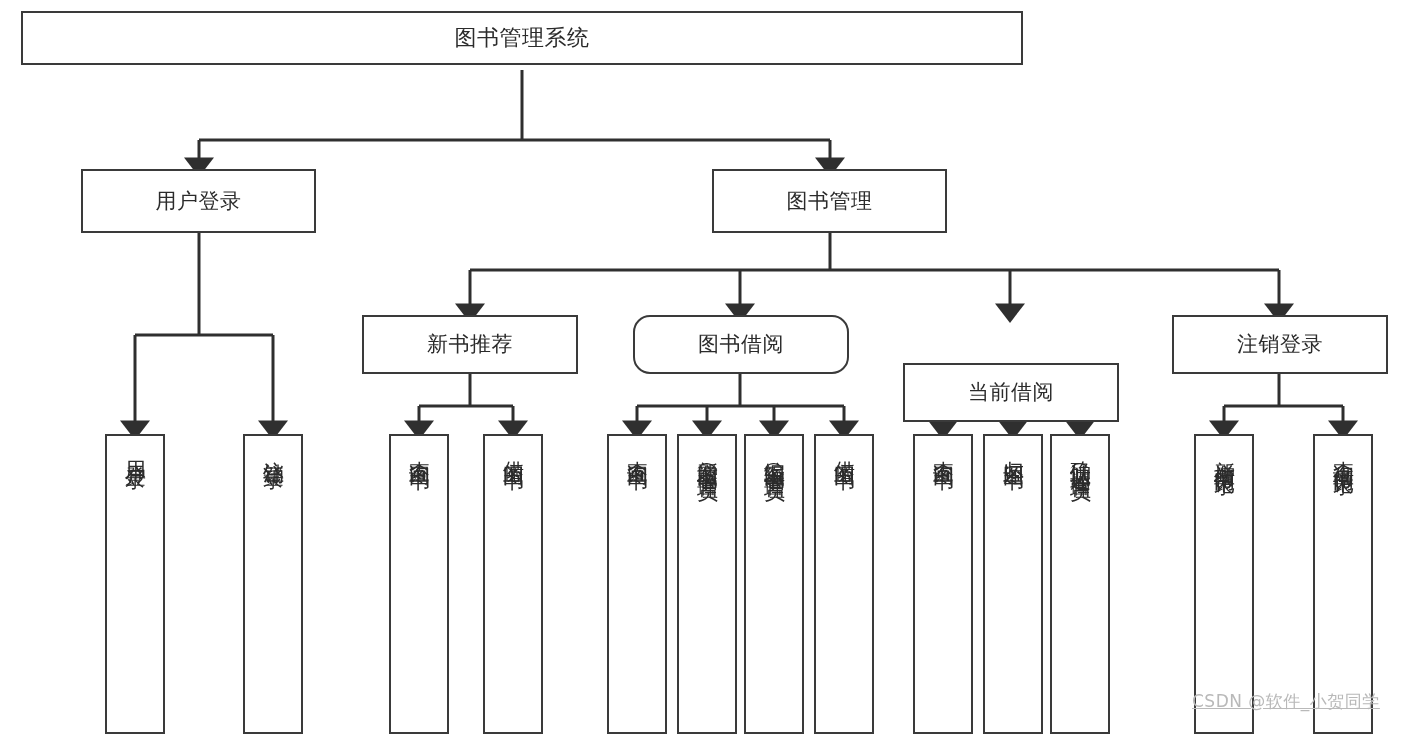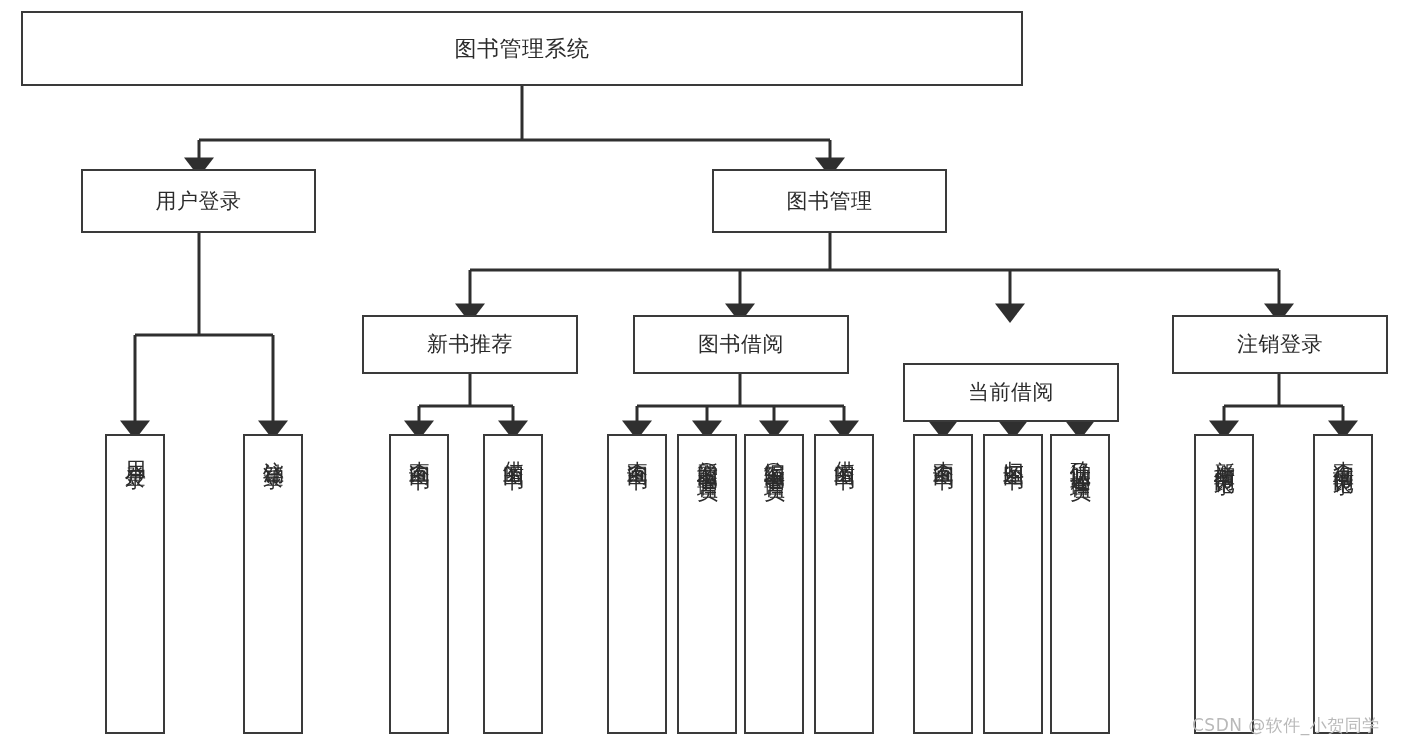--- a/index.html
+++ b/index.html
@@ -118,35 +118,35 @@
       <path d="M1013,406 L1013,427" marker-end="url(#arrowhead)"></path>
       <path d="M1080,406 L1080,427" marker-end="url(#arrowhead)"></path>
 
       <path d="M1279,374 L1279,406"></path>
       <path d="M1224,406 L1343,406"></path>
       <path d="M1224,406 L1224,427" marker-end="url(#arrowhead)"></path>
       <path d="M1343,406 L1343,427" marker-end="url(#arrowhead)"></path>
     </g>
   </svg>
 
-  <div class="node horiz root" style="left:21px; top:11px; width:1002px; height:75px;">
+  <div class="node horiz root" style="left:21px; top:11px; width:1002px; height:54px;">
     <span class="node-label">图书管理系统</span>
   </div>
 
   <div class="node horiz" style="left:81px; top:169px; width:235px; height:64px;">
     <span class="node-label">用户登录</span>
   </div>
   <div class="node horiz" style="left:712px; top:169px; width:235px; height:64px;">
     <span class="node-label">图书管理</span>
   </div>
 
   <div class="node horiz" style="left:362px; top:315px; width:216px; height:59px;">
     <span class="node-label">新书推荐</span>
   </div>
-  <div class="node horiz" style="left:633px; top:315px; width:216px; height:59px;">
+  <div class="node horiz" style="left:633px; top:315px; width:216px; height:59px;border-radius:17px;">
     <span class="node-label">图书借阅</span>
   </div>
   <div class="node horiz" style="left:903px; top:315px; width:216px; height:59px;margin-top:48px;">
     <span class="node-label">当前借阅</span>
   </div>
   <div class="node horiz" style="left:1172px; top:315px; width:216px; height:59px;">
     <span class="node-label">注销登录</span>
   </div>
 
   <div class="node vert" style="left:105px; top:434px; width:60px; height:300px;">
@@ -186,15 +186,15 @@
     <span class="node-label">确认归还（管理员）</span>
   </div>
 
   <div class="node vert" style="left:1194px; top:434px; width:60px; height:300px;">
     <span class="node-label">新增借阅记录</span>
   </div>
   <div class="node vert" style="left:1313px; top:434px; width:60px; height:300px;">
     <span class="node-label">查询借阅记录</span>
   </div>
 
-  <div class="watermark" style="left:1192px; top:714px;">CSDN @软件_小贺同学</div>
+  <div class="watermark" style="left:1192px; top:690px;text-decoration:underline;">CSDN @软件_小贺同学</div>
 
 </div>
 
 </body></html>

